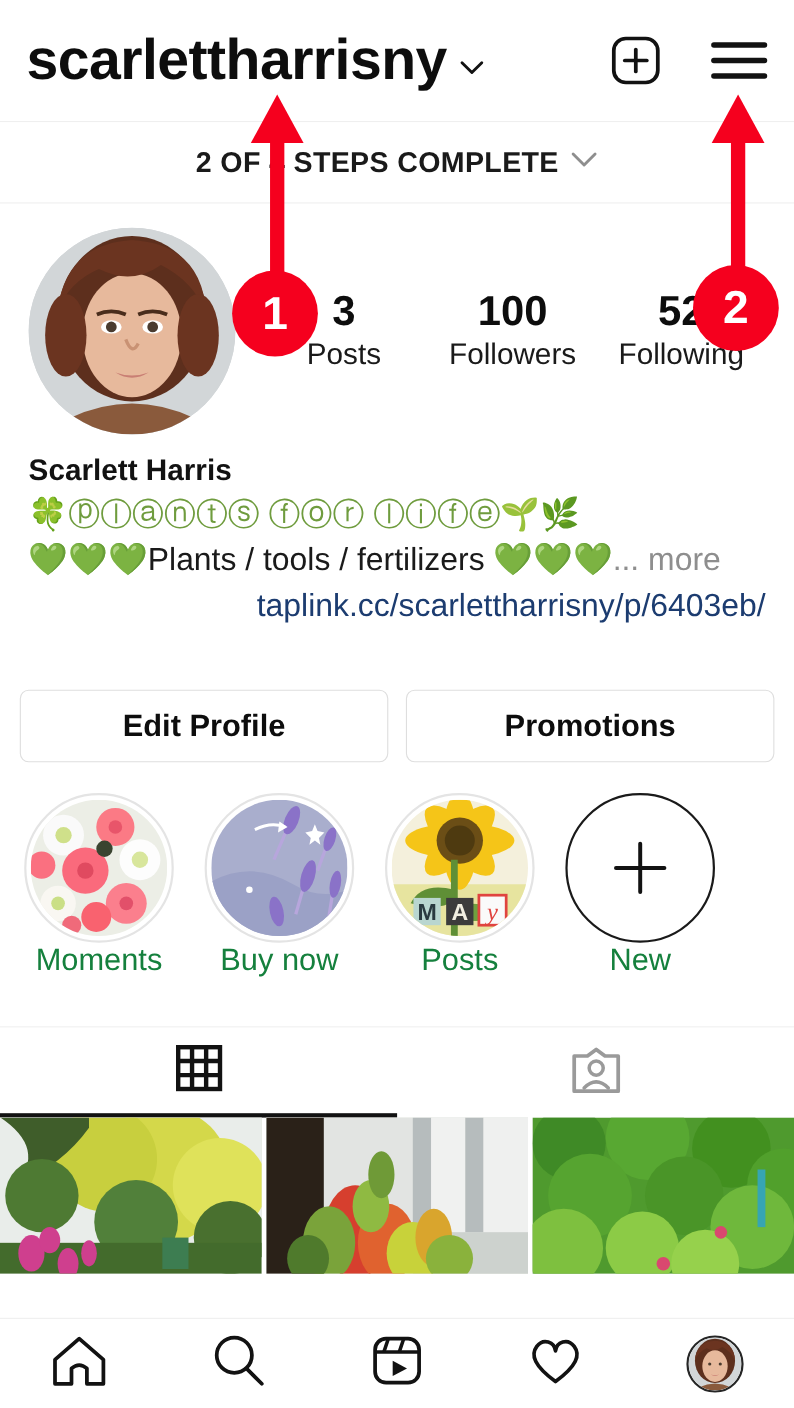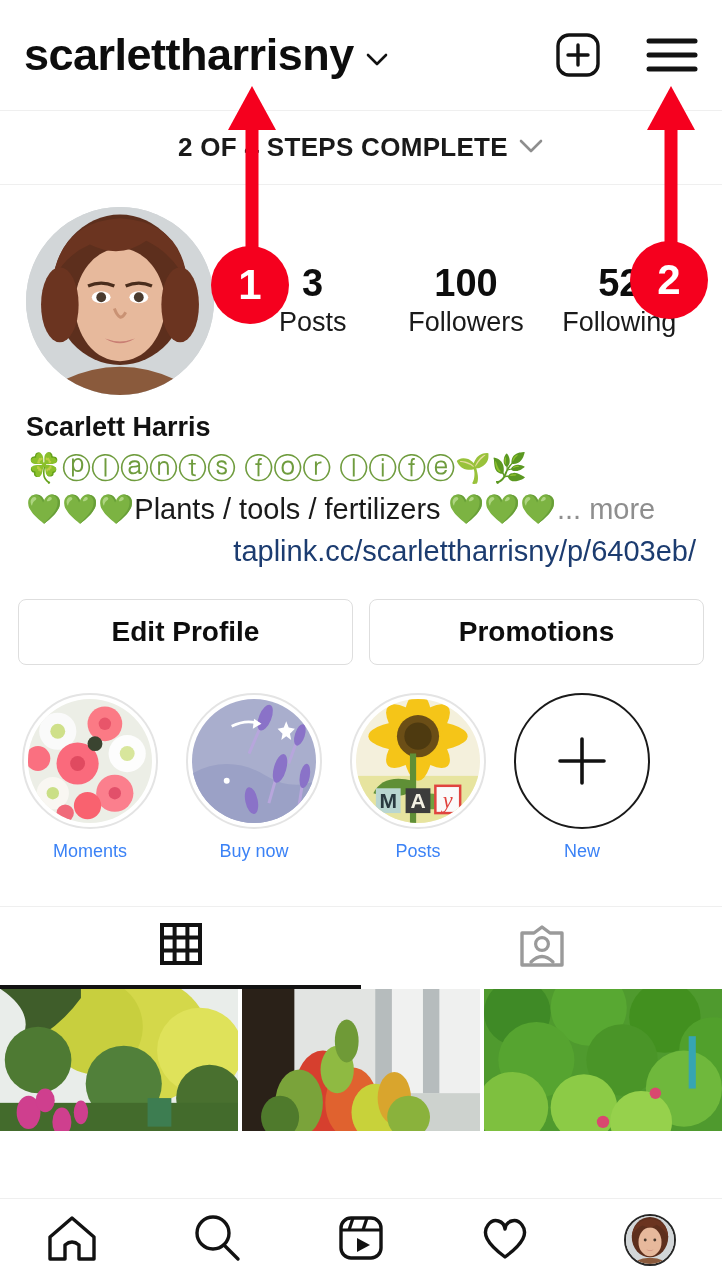--- a/index.html
+++ b/index.html
@@ -10,21 +10,21 @@
     overflow:hidden;
   }
   #app { position:relative; width:722px; height:1280px; background:#fff; }
 
   
   .header {
     height:110px; display:flex; align-items:center;
     padding:0 24px; background:#fff;
   }
   .username-wrap { display:flex; align-items:baseline; gap:12px; flex:1; }
-  .username { font-size:45px; font-weight:bold; color:#0d0d0d; letter-spacing:-.5px;text-align:right; }
+  .username { font-size:52px; font-weight:bold; color:#0d0d0d; letter-spacing:-.5px;text-align:right; }
   .chev-down { width:22px; height:13px; position:relative; top:-4px; }
   .header-actions { display:flex; align-items:center; gap:44px; }
   .icon-btn { display:flex; align-items:center; justify-content:center; }
 
   
   .steps-bar {
     height:75px; display:flex; align-items:center; justify-content:center;
     border-top:1px solid #efefef; border-bottom:1px solid #efefef;
     gap:10px;
   }
@@ -50,38 +50,38 @@
   .bio-emoji { color:#6f9c3e; }
   .heart-green { color:#9ccb3b; }
   .more { color:#8e8e8e; }
   .bio-link { font-size:29px; color:#1c3c70; line-height:1.5; display:block;text-align:right; }
 
   
   .actions { display:flex; gap:16px; padding:26px 18px 0 18px; }
   .act-btn {
     flex:1; height:66px; border:1px solid #dedede; border-radius:8px;
     background:#fff; display:flex; align-items:center; justify-content:center;
-    font-size:28px; font-weight:bold; color:#0d0d0d;
+    font-size:28px; font-weight:bold; color:#0d0d0d;margin-top:28px;
   }
 
   
   .highlights { display:flex; padding:28px 22px 0 22px; gap:28px; }
   .hl { width:136px; text-align:center; }
   .hl-circle {
     width:136px; height:136px; border-radius:50%;
     border:2px solid #e4e4e4; padding:4px; background:#fff;
     overflow:hidden;
   }
   .hl-inner { width:100%; height:100%; border-radius:50%; overflow:hidden; }
   .hl-inner svg { display:block; width:100%; height:100%; }
   .hl-new {
     width:136px; height:136px; border-radius:50%;
     border:2px solid #1a1a1a; display:flex; align-items:center; justify-content:center;
   }
-  .hl-label { font-size:18px; color:#3b82f6; margin-top:12px; }
+  .hl-label { font-size:28px; color:#15803d; }
 
   
   .tabs { display:flex; margin-top:44px; border-top:1px solid #efefef; }
   .tab { flex:1; height:82px; display:flex; align-items:center; justify-content:center; }
   .tab.active { border-bottom:4px solid #121212; }
 
   
   .grid { display:flex; gap:4px; }
   .cell { flex:1; height:142px; overflow:hidden; background:#dfe3da; }
   .cell svg { display:block; width:100%; height:100%; }

